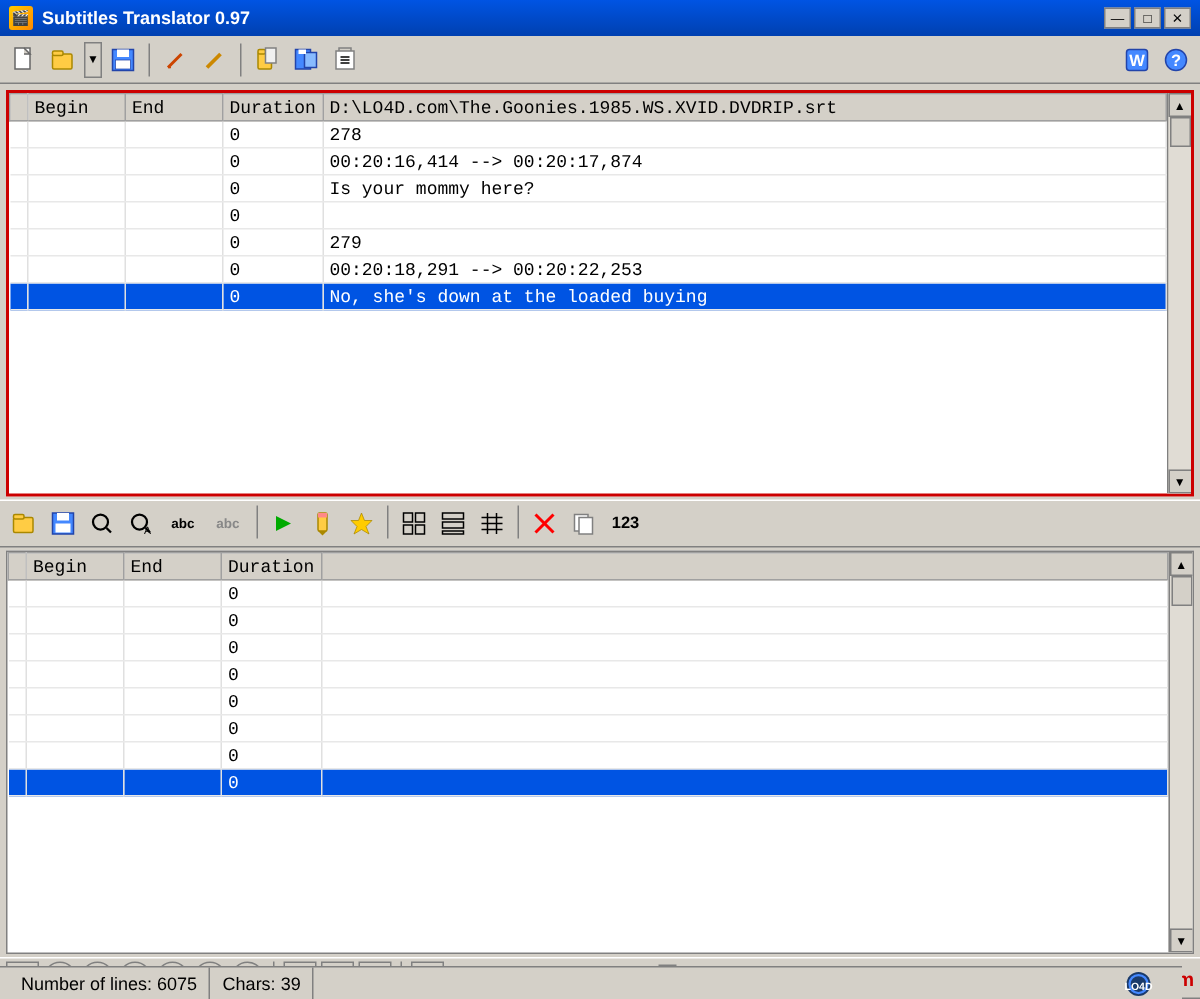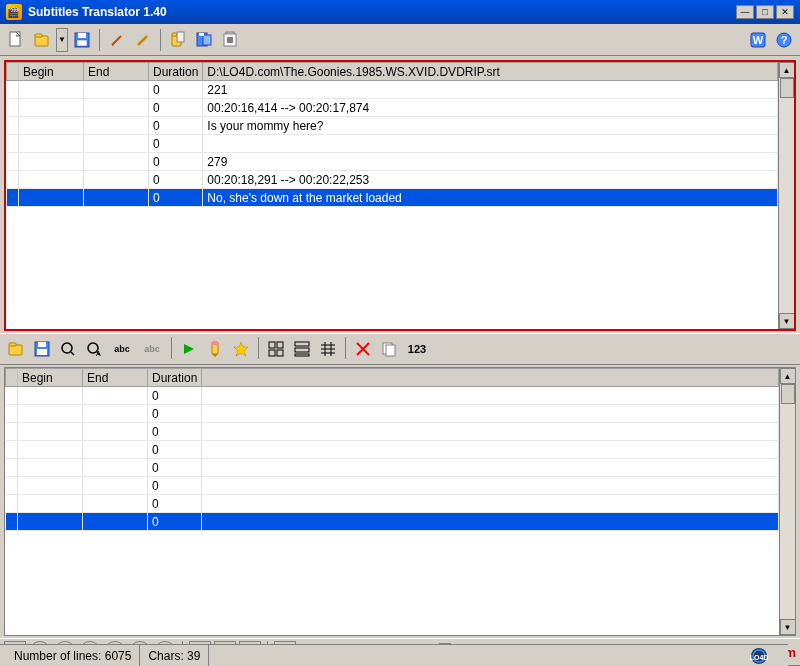--- a/index.html
+++ b/index.html
@@ -321,20 +321,21 @@
 
     .table-with-sb {
       display: flex;
       flex: 1;
       overflow: hidden;
     }
 
     .table-rows {
       flex: 1;
       overflow: hidden;
+      font-family: Liberation Mono, monospace;
     }
 
     table.data-table {
       width: 100%;
       border-collapse: collapse;
     }
 
     .data-table th {
       background: #d4d0c8;
       border: 1px solid #a0a0a0;
@@ -364,21 +365,21 @@
     }
   </style>
 </head>
 <body>
 
 <div class="main-wrapper">
 
   <div class="title-bar">
     <div class="title-bar-left">
       <div class="title-icon">🎬</div>
-      <span>Subtitles Translator 1.40</span>
+      <span>Subtitles Translator 0.97</span>
     </div>
     <div class="title-controls">
       <div class="title-btn">—</div>
       <div class="title-btn">□</div>
       <div class="title-btn close">✕</div>
     </div>
   </div>
 
 
   <div class="toolbar">
@@ -478,21 +479,21 @@
                 <th class="col-dur">Duration</th>
                 <th>D:\LO4D.com\The.Goonies.1985.WS.XVID.DVDRIP.srt</th>
               </tr>
             </thead>
             <tbody>
               <tr>
                 <td></td>
                 <td></td>
                 <td></td>
                 <td>0</td>
-                <td>221</td>
+                <td>278</td>
               </tr>
               <tr>
                 <td></td>
                 <td></td>
                 <td></td>
                 <td>0</td>
                 <td>00:20:16,414 --&gt; 00:20:17,874</td>
               </tr>
               <tr>
                 <td></td>
@@ -520,21 +521,21 @@
                 <td></td>
                 <td></td>
                 <td>0</td>
                 <td>00:20:18,291 --&gt; 00:20:22,253</td>
               </tr>
               <tr class="row-selected">
                 <td></td>
                 <td></td>
                 <td></td>
                 <td>0</td>
-                <td>No, she's down at the market loaded</td>
+                <td>No, she's down at the loaded buying</td>
               </tr>
             </tbody>
           </table>
         </div>
         <div class="scrollbar-fake">
           <div class="sb-arrow">▲</div>
           <div class="sb-track">
             <div class="sb-thumb"></div>
           </div>
           <div class="sb-arrow">▼</div>

